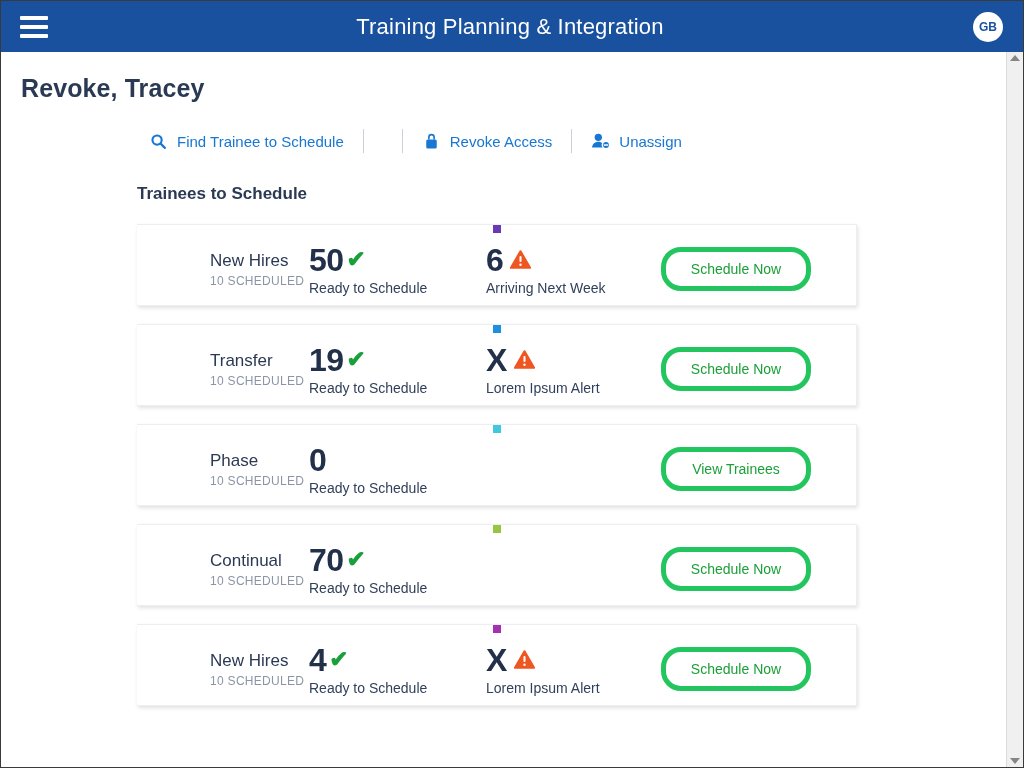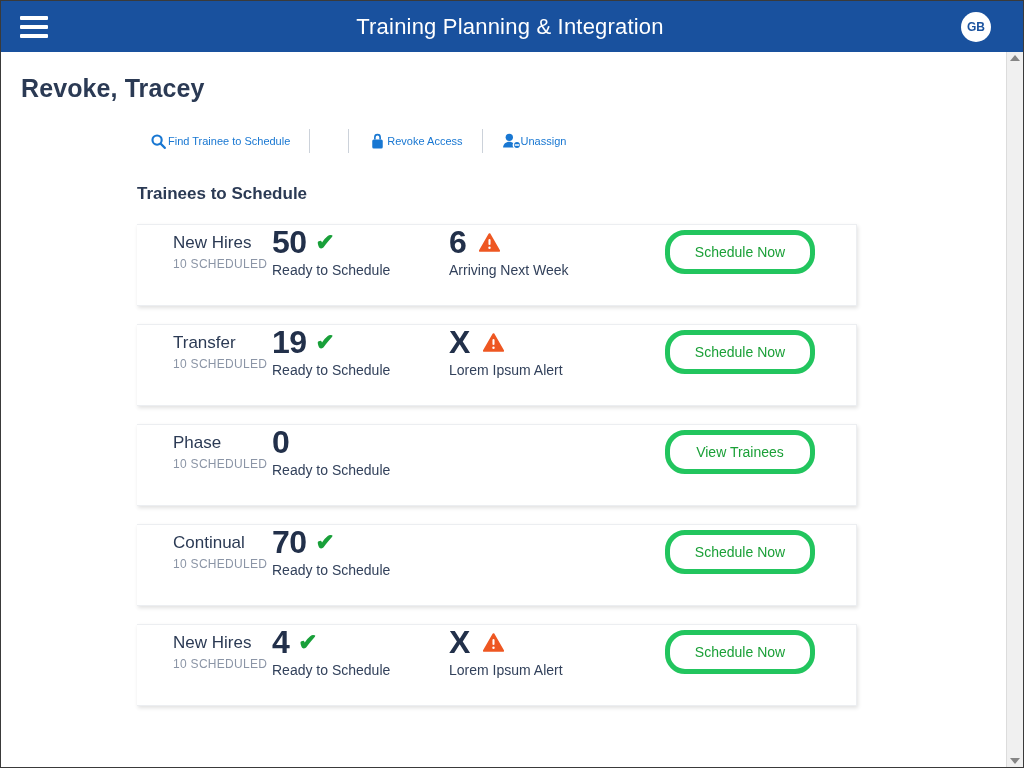--- a/index.html
+++ b/index.html
@@ -56,21 +56,21 @@
     left: 0;
     right: 4px;
     text-align: center;
     color: #ffffff;
     font-size: 22px;
     letter-spacing: .2px;
     pointer-events: none;
   }
   .avatar {
     position: absolute;
-    right: 32px;
+    right: 20px;
     top: 50%;
     transform: translateY(-50%);
     width: 30px;
     height: 30px;
     border-radius: 50%;
     background: #ffffff;
     color: #19519e;
     font-size: 12px;
     font-weight: bold;
     display: flex;
@@ -98,22 +98,23 @@
 
   
   .actions {
     display: flex;
     align-items: center;
     margin: 26px 0 0 148px;
   }
   .action {
     display: flex;
     align-items: center;
+    gap: 9px;
     color: #1877d2;
-    font-size: 11px;
+    font-size: 15px;
     cursor: pointer;
     white-space: nowrap;
   }
   .action .ico {
     display: flex;
     align-items: center;
     justify-content: center;
     width: 19px;
     height: 19px;
     flex: 0 0 auto;
@@ -134,28 +135,29 @@
   }
 
   
   .cards {
     margin: 20px 0 0 136px;
     width: 720px;
   }
   .card {
     position: relative;
     display: flex;
-    align-items: flex-start;
+    align-items: center;
     height: 82px;
     background: #ffffff;
     border: 1px solid #eceef1;
     border-left: none;
     margin-bottom: 18px;
     box-shadow: 1px 2px 4px rgba(0,0,0,0.12);
     box-sizing: border-box;
+    flex-direction: column;
   }
   .accent {
     width: 8px;
     flex: 0 0 8px;
   }
   .card-body {
     flex: 1 1 auto;
     display: flex;
     align-items: center;
     position: relative;
@@ -179,21 +181,21 @@
   }
   .metric {
     width: 177px;
     flex: 0 0 177px;
     box-sizing: border-box;
   }
   .metric.second { width: 175px; flex: 0 0 175px; }
   .metric-top {
     display: flex;
     align-items: center;
-    gap: 8px;
+    gap: 2px;
     height: 34px;
   }
   .metric-value {
     font-size: 32px;
     font-weight: bold;
     color: #22304a;
     line-height: 1;
     letter-spacing: -.5px;
   }
   .check {

